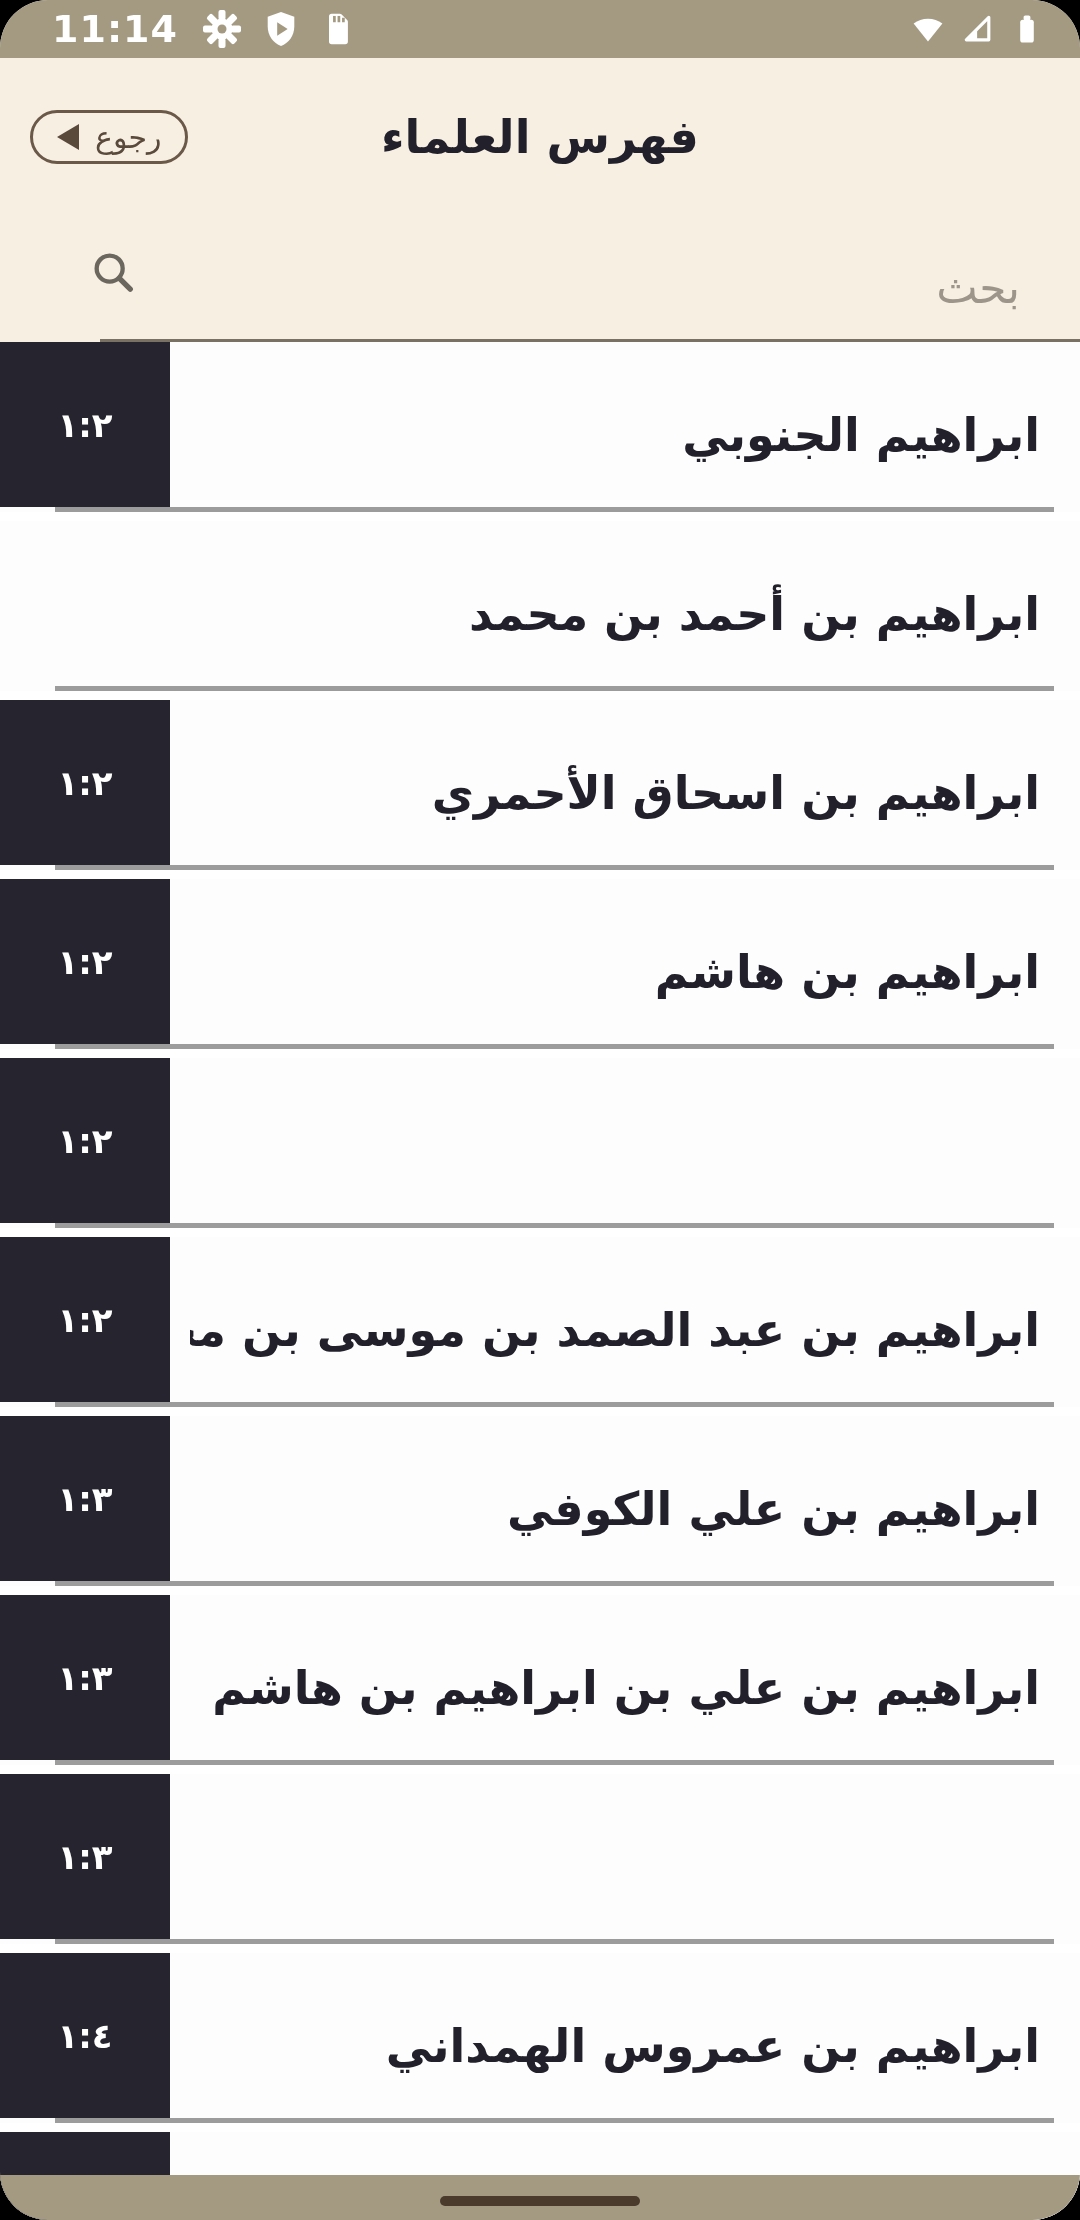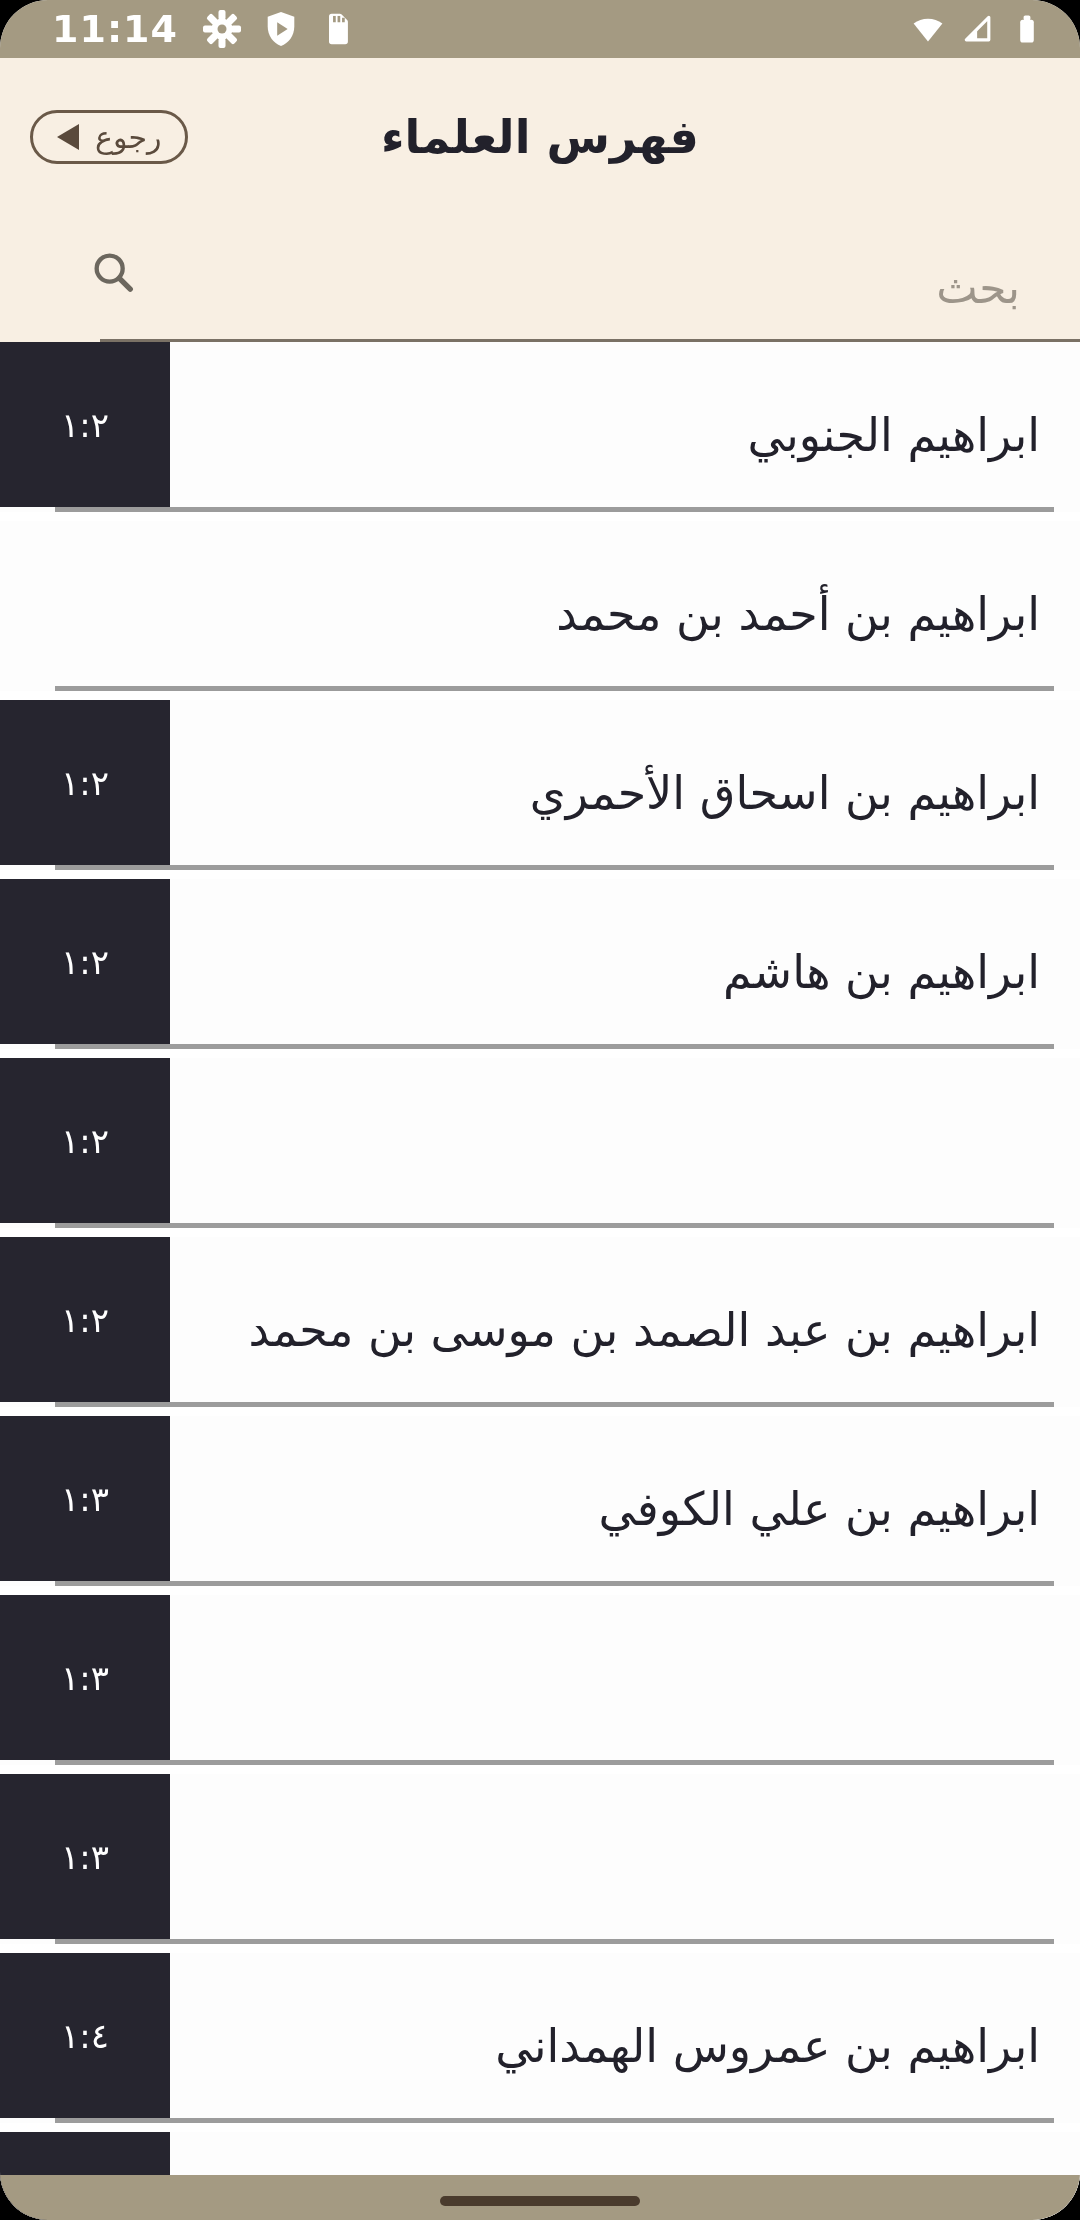--- a/index.html
+++ b/index.html
@@ -57,29 +57,29 @@
 
   
   .list { background:#ffffff; }
   .card {
     position:relative; height:170px; background:#fdfdfd; margin-bottom:9px; cursor:pointer;
   }
   .card-badge {
     position:absolute; left:0; top:0; width:170px; height:165px;
     background:#26252f; color:#fff;
     display:flex; align-items:center; justify-content:center;
-    font-size:34px; font-weight:normal; direction:ltr;
+    font-size:34px; font-weight:bold; direction:ltr;
   }
   .card-sep {
     position:absolute; left:55px; right:26px; bottom:0; height:5px; background:#9c9c9c;
   }
   .card-name {
     position:absolute; right:40px; left:190px; top:0; height:186px;
     display:flex; align-items:center; justify-content:flex-start;
-    direction:rtl; font-size:46px; font-weight:normal; color:#22212b;
+    direction:rtl; font-size:46px; font-weight:bold; color:#22212b;
     white-space:nowrap; overflow:hidden;
   }
 
   
   .nav-bar {
     position:absolute; left:0; right:0; bottom:0; height:45px;
     background:#a49a82; z-index:10;
   }
   .home-indicator {
     position:absolute; left:50%; transform:translateX(-50%); bottom:14px;
@@ -203,20 +203,21 @@
     </div>
 
     <div class="card">
       <span class="card-badge">١:٣</span>
       <span class="card-name">ابراهيم بن علي الكوفي</span>
       <span class="card-sep"></span>
     </div>
 
     <div class="card">
       <span class="card-badge">١:٣</span>
+      <span class="card-name">ابراهيم بن علي بن ابراهيم بن هاشم</span>
       <span class="card-sep"></span>
     </div>
 
     <div class="card">
       <span class="card-badge">١:٣</span>
       <span class="card-sep"></span>
     </div>
 
     <div class="card">
       <span class="card-badge">١:٤</span>

